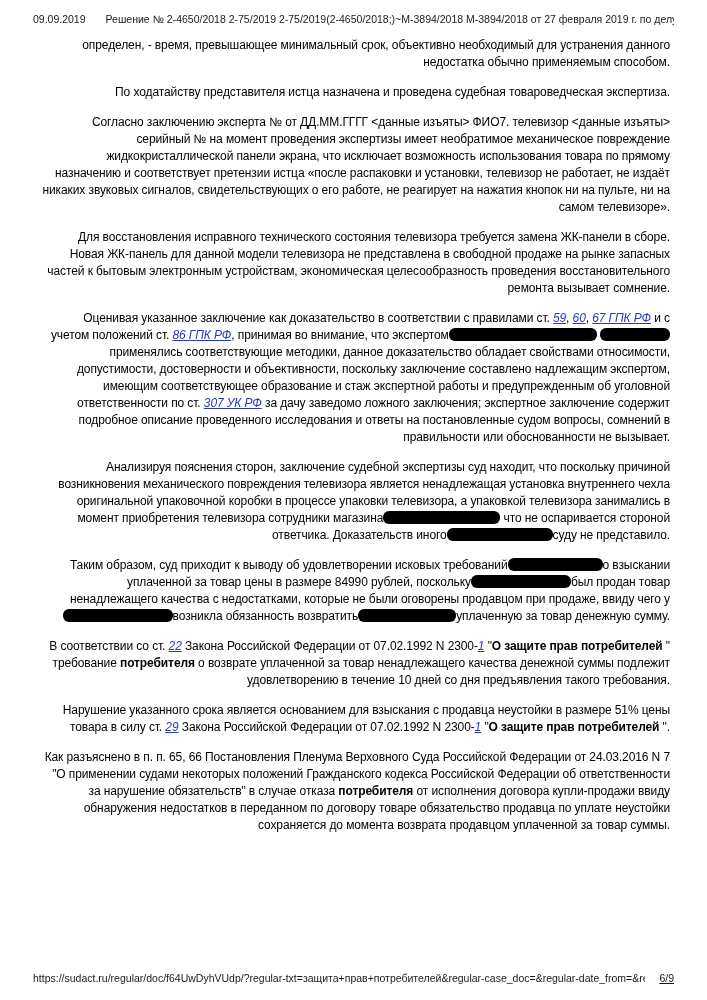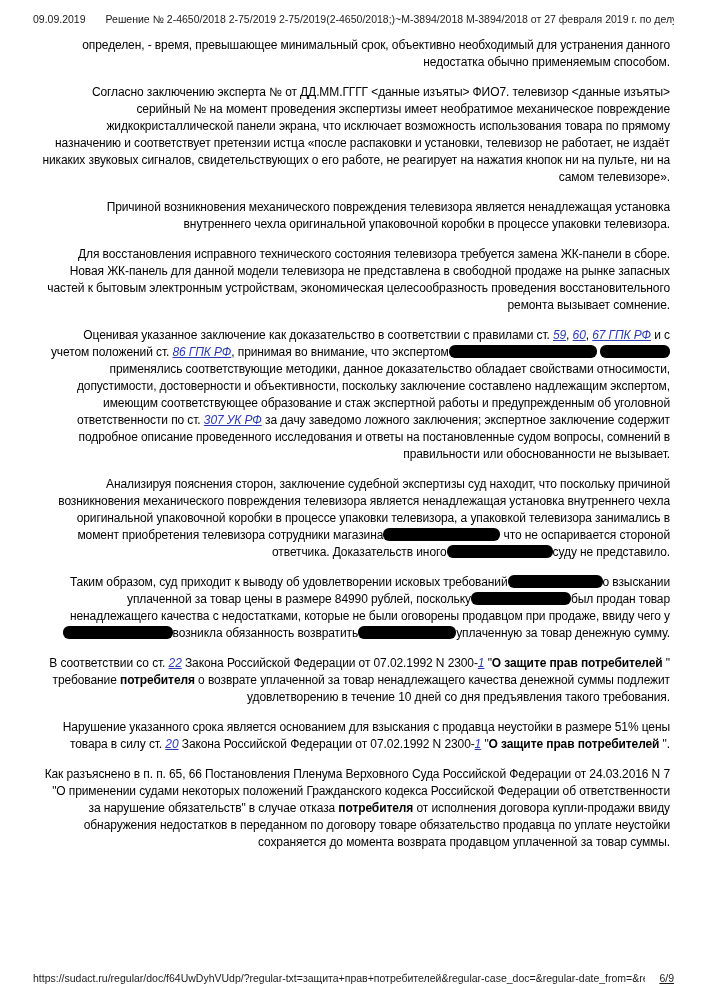--- a/index.html
+++ b/index.html
@@ -55,28 +55,28 @@
 
 <div class="page">
 
   <div class="print-header">
     <span class="hdr-date">09.09.2019</span>
     <span class="hdr-title">Решение № 2-4650/2018 2-75/2019 2-75/2019(2-4650/2018;)~М-3894/2018 М-3894/2018 от 27 февраля 2019 г. по делу № 2-4…</span>
   </div>
 
   <div class="doc-body">
       <p class="para"><span>определен, - время, превышающее минимальный срок, объективно необходимый для устранения данного недостатка обычно применяемым способом.</span></p>
+      <p class="para"><span>По ходатайству представителя истца назначена и проведена судебная товароведческая экспертиза.</span></p>
       <p class="para"><span>Согласно заключению эксперта № от ДД.ММ.ГГГГ &lt;данные изъяты&gt; ФИО7. телевизор &lt;данные изъяты&gt; серийный № на момент проведения экспертизы имеет необратимое механическое повреждение жидкокристаллической панели экрана, что исключает возможность использования товара по прямому назначению и соответствует претензии истца «после распаковки и установки, телевизор не работает, не издаёт никаких звуковых сигналов, свидетельствующих о его работе, не реагирует на нажатия кнопок ни на пульте, ни на самом телевизоре».</span></p>
-      <p class="para"><span>Причиной возникновения механического повреждения телевизора является ненадлежащая установка внутреннего чехла оригинальной упаковочной коробки в процессе упаковки телевизора.</span></p>
       <p class="para"><span>Для восстановления исправного технического состояния телевизора требуется замена ЖК-панели в сборе. Новая ЖК-панель для данной модели телевизора не представлена в свободной продаже на рынке запасных частей к бытовым электронным устройствам, экономическая целесообразность проведения восстановительного ремонта вызывает сомнение.</span></p>
       <p class="para"><span>Оценивая указанное заключение как доказательство в соответствии с правилами ст. </span><a class="doc-link" href="#">59</a><span>, </span><a class="doc-link" href="#">60</a><span>, </span><a class="doc-link" href="#">67 ГПК РФ</a><span> и с учетом положений ст. </span><a class="doc-link" href="#">86 ГПК РФ</a><span>, принимая во внимание, что экспертом</span><span class="redact" style="width: 148px;"></span><span> </span><span class="redact" style="width: 70px;"></span><span>применялись соответствующие методики, данное доказательство обладает свойствами относимости, допустимости, достоверности и объективности, поскольку заключение составлено надлежащим экспертом, имеющим соответствующее образование и стаж экспертной работы и предупрежденным об уголовной ответственности по ст. </span><a class="doc-link" href="#">307 УК РФ</a><span> за дачу заведомо ложного заключения; экспертное заключение содержит подробное описание проведенного исследования и ответы на постановленные судом вопросы, сомнений в правильности или обоснованности не вызывает.</span></p>
       <p class="para"><span>Анализируя пояснения сторон, заключение судебной экспертизы суд находит, что поскольку причиной возникновения механического повреждения телевизора является ненадлежащая установка внутреннего чехла оригинальной упаковочной коробки в процессе упаковки телевизора, а упаковкой телевизора занимались в момент приобретения телевизора сотрудники магазина</span><span class="redact" style="width: 117px;"></span><span> что не оспаривается стороной ответчика. Доказательств иного</span><span class="redact" style="width: 106px;"></span><span>суду не представило.</span></p>
       <p class="para"><span>Таким образом, суд приходит к выводу об удовлетворении исковых требований</span><span class="redact" style="width: 95px;"></span><span>о взыскании уплаченной за товар цены в размере 84990 рублей, поскольку</span><span class="redact" style="width: 100px;"></span><span>был продан товар ненадлежащего качества с недостатками, которые не были оговорены продавцом при продаже, ввиду чего у</span><span class="redact" style="width: 110px;"></span><span>возникла обязанность возвратить</span><span class="redact" style="width: 98px;"></span><span>уплаченную за товар денежную сумму.</span></p>
       <p class="para"><span>В соответствии со ст. </span><a class="doc-link" href="#">22</a><span> Закона Российской Федерации от 07.02.1992 N 2300-</span><a class="doc-link" href="#">1</a><span> "</span><strong>О защите прав потребителей</strong><span> " требование </span><strong>потребителя</strong><span> о возврате уплаченной за товар ненадлежащего качества денежной суммы подлежит удовлетворению в течение 10 дней со дня предъявления такого требования.</span></p>
-      <p class="para"><span>Нарушение указанного срока является основанием для взыскания с продавца неустойки в размере 51% цены товара в силу ст. </span><a class="doc-link" href="#">20</a><span> Закона Российской Федерации от 07.02.1992 N 2300-</span><a class="doc-link" href="#">1</a><span> "</span><strong>О защите прав потребителей</strong><span> ".</span></p>
+      <p class="para"><span>Нарушение указанного срока является основанием для взыскания с продавца неустойки в размере 51% цены товара в силу ст. </span><a class="doc-link" href="#">29</a><span> Закона Российской Федерации от 07.02.1992 N 2300-</span><a class="doc-link" href="#">1</a><span> "</span><strong>О защите прав потребителей</strong><span> ".</span></p>
       <p class="para"><span>Как разъяснено в п. п. 65, 66 Постановления Пленума Верховного Суда Российской Федерации от 24.03.2016 N 7 "О применении судами некоторых положений Гражданского кодекса Российской Федерации об ответственности за нарушение обязательств" в случае отказа </span><strong>потребителя</strong><span> от исполнения договора купли-продажи ввиду обнаружения недостатков в переданном по договору товаре обязательство продавца по уплате неустойки сохраняется до момента возврата продавцом уплаченной за товар суммы.</span></p>
     </div>
 
   <div class="print-footer">
     <span class="ftr-url">https://sudact.ru/regular/doc/f64UwDyhVUdp/?regular-txt=защита+прав+потребителей&amp;regular-case_doc=&amp;regular-date_from=&amp;regular-date_t…</span>
     <span class="ftr-page">6/9</span>
   </div>
 
 </div>
 

